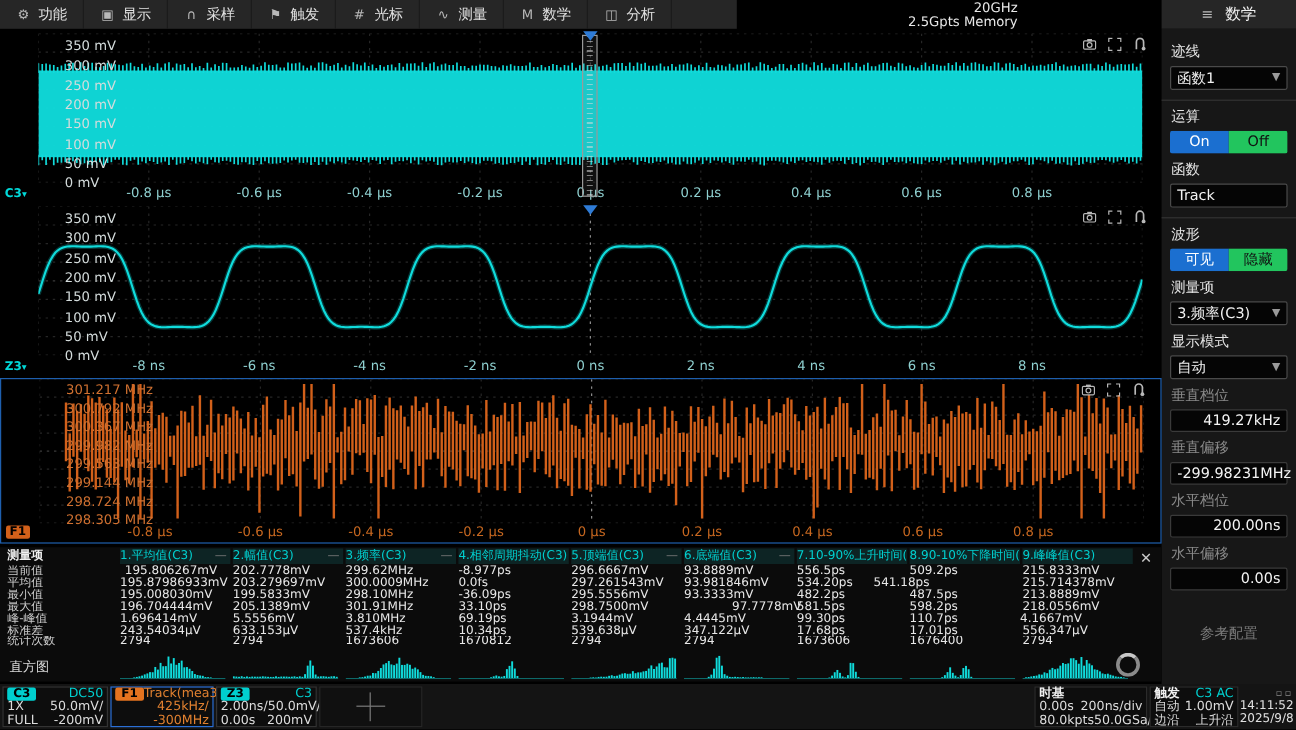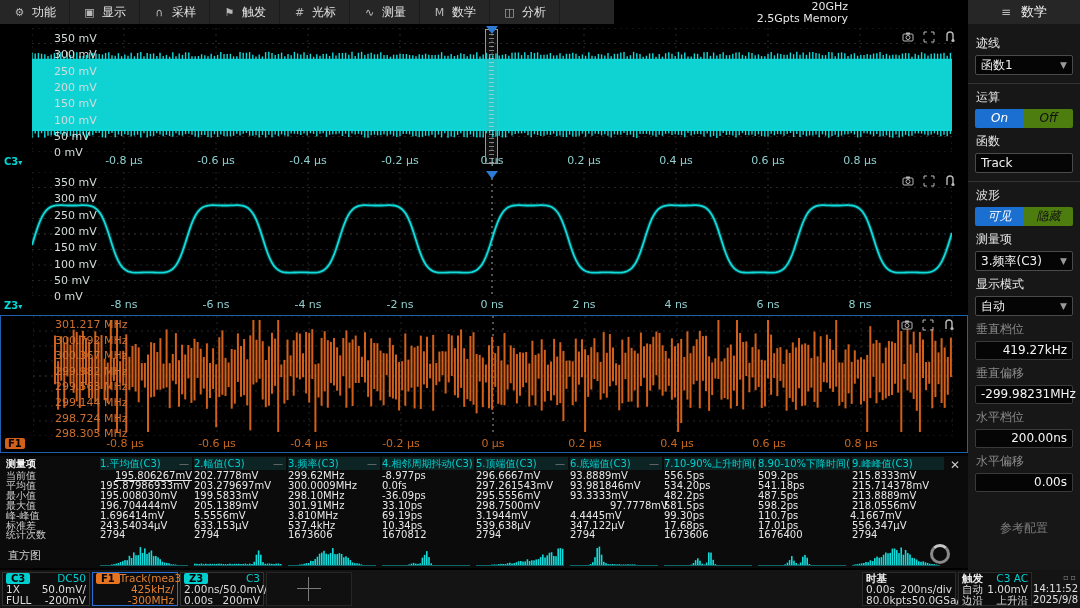--- a/index.html
+++ b/index.html
@@ -17,24 +17,24 @@
   .ti-trig{color:#00d8d8;font-size:11px;background:#0c2222;padding:0 4px;height:13px;line-height:13px;border-radius:2px;}
   
   .sb-header{position:absolute;right:0;top:0;width:112px;height:24px;background:#262626;display:flex;align-items:center;justify-content:center;gap:10px;font-size:13px;color:#f0f0f0;}
   .sb-header .mi{color:#bbb;font-size:12px;}
   .sidebar{position:absolute;right:0;top:24px;width:112px;height:546px;background:#171717;box-sizing:border-box;padding:6px 7px;font-size:12px;}
   .sb-label{color:#e6e6e6;margin:5px 1px 3px;}
   .sb-label.dim{color:#8b8b8b;}
   .sb-select,.sb-field{background:#050505;border:1px solid #4a4a4a;border-radius:2px;height:18px;line-height:18px;color:#f2f2f2;padding:0 5px;display:flex;justify-content:space-between;align-items:center;}
   .sb-select .chev{color:#9a9a9a;font-size:9px;}
   .sb-val{background:#050505;border:1px solid #3a3a3a;border-radius:2px;height:17px;line-height:17px;color:#f5f5f5;padding:0 5px;text-align:right;}
-  .seg{display:flex;height:19px;border-radius:2px;overflow:hidden;font-style:italic;}
+  .seg{display:flex;height:19px;border-radius:2px;overflow:hidden;}
   .seg>div{flex:1;text-align:center;line-height:19px;color:#fff;}
   .seg .on{background:#1b6fd0;}
-  .seg .off{background:#4d7c0f;color:#111;}
+  .seg .off{background:#22c55e;color:#111;}
   .sb-div{height:1px;background:#333;margin:8px -7px 2px;}
   .ref-btn{margin-top:28px;text-align:center;color:#7a7a7a;font-size:12px;}
   
   .panel{position:absolute;left:0;width:968px;}
   .panel svg{position:absolute;left:32px;top:0;}
   .ylab{position:absolute;left:54px;font-size:11px;color:#d4dcdc;white-space:nowrap;z-index:3;}
   .xlab{position:absolute;width:70px;text-align:center;font-size:11px;color:#8fd0d0;z-index:3;}
   .p3 .ylab{color:#cf7030;}
   .p3 .xlab{color:#c86820;}
   .chan-mark{position:absolute;left:4px;font-size:10px;font-weight:bold;z-index:4;}
@@ -1219,21 +1219,21 @@
   <div class="mclose">✕</div>
 <div class="mcell mrowlab ttl" style="left: 6px; top: 1px; width: 90px; height: 13px; line-height: 13px;">测量项</div>
     <div class="mcell mrowlab" style="left: 6px; top: 15px; width: 90px; height: 10px; line-height: 10px;">当前值</div>
     <div class="mcell mrowlab" style="left: 6px; top: 24.9px; width: 90px; height: 10px; line-height: 10px;">平均值</div>
     <div class="mcell mrowlab" style="left: 6px; top: 34.8px; width: 90px; height: 10px; line-height: 10px;">最小值</div>
     <div class="mcell mrowlab" style="left: 6px; top: 44.7px; width: 90px; height: 10px; line-height: 10px;">最大值</div>
     <div class="mcell mrowlab" style="left: 6px; top: 54.6px; width: 90px; height: 10px; line-height: 10px;">峰-峰值</div>
     <div class="mcell mrowlab" style="left: 6px; top: 64.5px; width: 90px; height: 10px; line-height: 10px;">标准差</div>
     <div class="mcell mrowlab" style="left: 6px; top: 74.4px; width: 90px; height: 10px; line-height: 10px;">统计次数</div>
     <div class="mcell mhead" style="left: 100px; top: 1px; width: 92px; height: 13px; line-height: 13px;"><span>1.平均值(C3)</span><span class="dash">—</span></div>
-    <div class="mcell" style="left: 115px; top: 15px; width: 92px; height: 10px; line-height: 10px; text-decoration: underline;">195.806267mV</div>
+    <div class="mcell" style="left: 104px; top: 15px; width: 92px; height: 10px; line-height: 10px;">195.806267mV</div>
     <div class="mcell" style="left: 100px; top: 24.9px; width: 92px; height: 10px; line-height: 10px;">195.87986933mV</div>
     <div class="mcell" style="left: 100px; top: 34.8px; width: 92px; height: 10px; line-height: 10px;">195.008030mV</div>
     <div class="mcell" style="left: 100px; top: 44.7px; width: 92px; height: 10px; line-height: 10px;">196.704444mV</div>
     <div class="mcell" style="left: 100px; top: 54.6px; width: 92px; height: 10px; line-height: 10px;">1.696414mV</div>
     <div class="mcell" style="left: 100px; top: 64.5px; width: 92px; height: 10px; line-height: 10px;">243.54034µV</div>
     <div class="mcell" style="left: 100px; top: 74.4px; width: 92px; height: 10px; line-height: 10px;">2794</div>
     <div class="mcell mhead" style="left: 194px; top: 1px; width: 92px; height: 13px; line-height: 13px;"><span>2.幅值(C3)</span><span class="dash">—</span></div>
     <div class="mcell" style="left: 194px; top: 15px; width: 92px; height: 10px; line-height: 10px;">202.7778mV</div>
     <div class="mcell" style="left: 194px; top: 24.9px; width: 92px; height: 10px; line-height: 10px;">203.279697mV</div>
     <div class="mcell" style="left: 194px; top: 34.8px; width: 92px; height: 10px; line-height: 10px;">199.5833mV</div>
@@ -1276,21 +1276,21 @@
     <div class="mcell mhead" style="left: 664px; top: 1px; width: 92px; height: 13px; line-height: 13px;"><span>7.10-90%上升时间(C3)</span></div>
     <div class="mcell" style="left: 664px; top: 15px; width: 92px; height: 10px; line-height: 10px;">556.5ps</div>
     <div class="mcell" style="left: 664px; top: 24.9px; width: 92px; height: 10px; line-height: 10px;">534.20ps</div>
     <div class="mcell" style="left: 664px; top: 34.8px; width: 92px; height: 10px; line-height: 10px;">482.2ps</div>
     <div class="mcell" style="left: 664px; top: 44.7px; width: 92px; height: 10px; line-height: 10px;">581.5ps</div>
     <div class="mcell" style="left: 664px; top: 54.6px; width: 92px; height: 10px; line-height: 10px;">99.30ps</div>
     <div class="mcell" style="left: 664px; top: 64.5px; width: 92px; height: 10px; line-height: 10px;">17.68ps</div>
     <div class="mcell" style="left: 664px; top: 74.4px; width: 92px; height: 10px; line-height: 10px;">1673606</div>
     <div class="mcell mhead" style="left: 758px; top: 1px; width: 92px; height: 13px; line-height: 13px;"><span>8.90-10%下降时间(C3)</span></div>
     <div class="mcell" style="left: 758px; top: 15px; width: 92px; height: 10px; line-height: 10px;">509.2ps</div>
-    <div class="mcell" style="left: 758px; top: 24.9px; width: 92px; height: 10px; line-height: 10px;">541.18ps</div>
+    <div class="mcell" style="left: 728px; top: 24.9px; width: 92px; height: 10px; line-height: 10px;">541.18ps</div>
     <div class="mcell" style="left: 758px; top: 34.8px; width: 92px; height: 10px; line-height: 10px;">487.5ps</div>
     <div class="mcell" style="left: 758px; top: 44.7px; width: 92px; height: 10px; line-height: 10px;">598.2ps</div>
     <div class="mcell" style="left: 758px; top: 54.6px; width: 92px; height: 10px; line-height: 10px;">110.7ps</div>
     <div class="mcell" style="left: 758px; top: 64.5px; width: 92px; height: 10px; line-height: 10px;">17.01ps</div>
     <div class="mcell" style="left: 758px; top: 74.4px; width: 92px; height: 10px; line-height: 10px;">1676400</div>
     <div class="mcell mhead" style="left: 852px; top: 1px; width: 92px; height: 13px; line-height: 13px;"><span>9.峰峰值(C3)</span></div>
     <div class="mcell" style="left: 852px; top: 15px; width: 92px; height: 10px; line-height: 10px;">215.8333mV</div>
     <div class="mcell" style="left: 852px; top: 24.9px; width: 92px; height: 10px; line-height: 10px;">215.714378mV</div>
     <div class="mcell" style="left: 852px; top: 34.8px; width: 92px; height: 10px; line-height: 10px;">213.8889mV</div>
     <div class="mcell" style="left: 852px; top: 44.7px; width: 92px; height: 10px; line-height: 10px;">218.0556mV</div>

